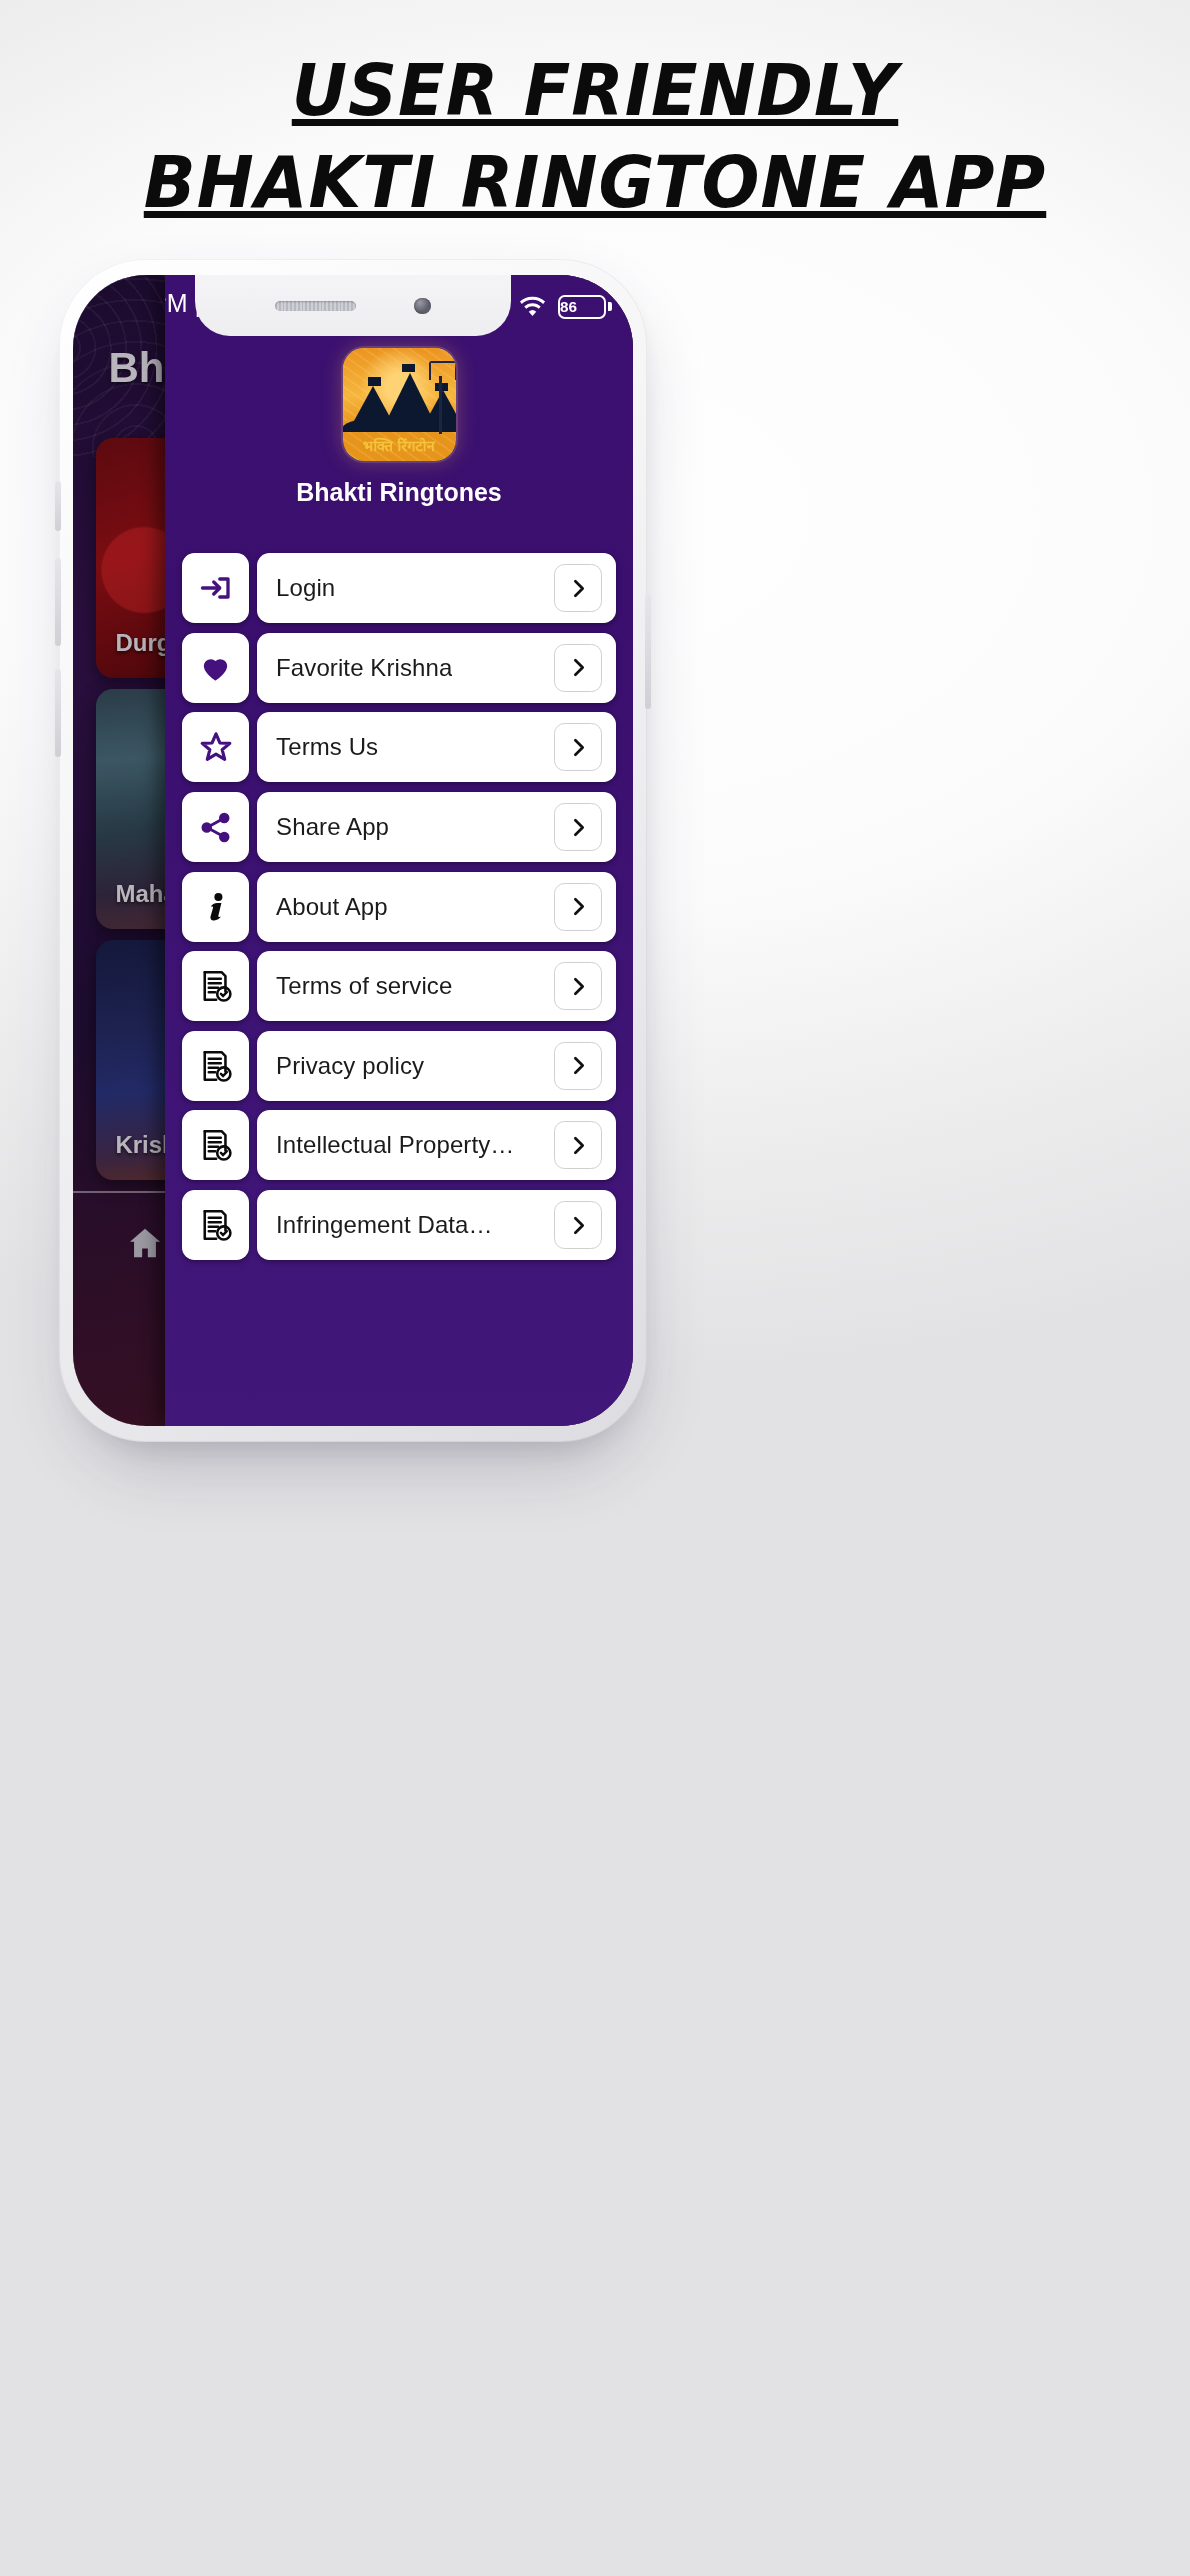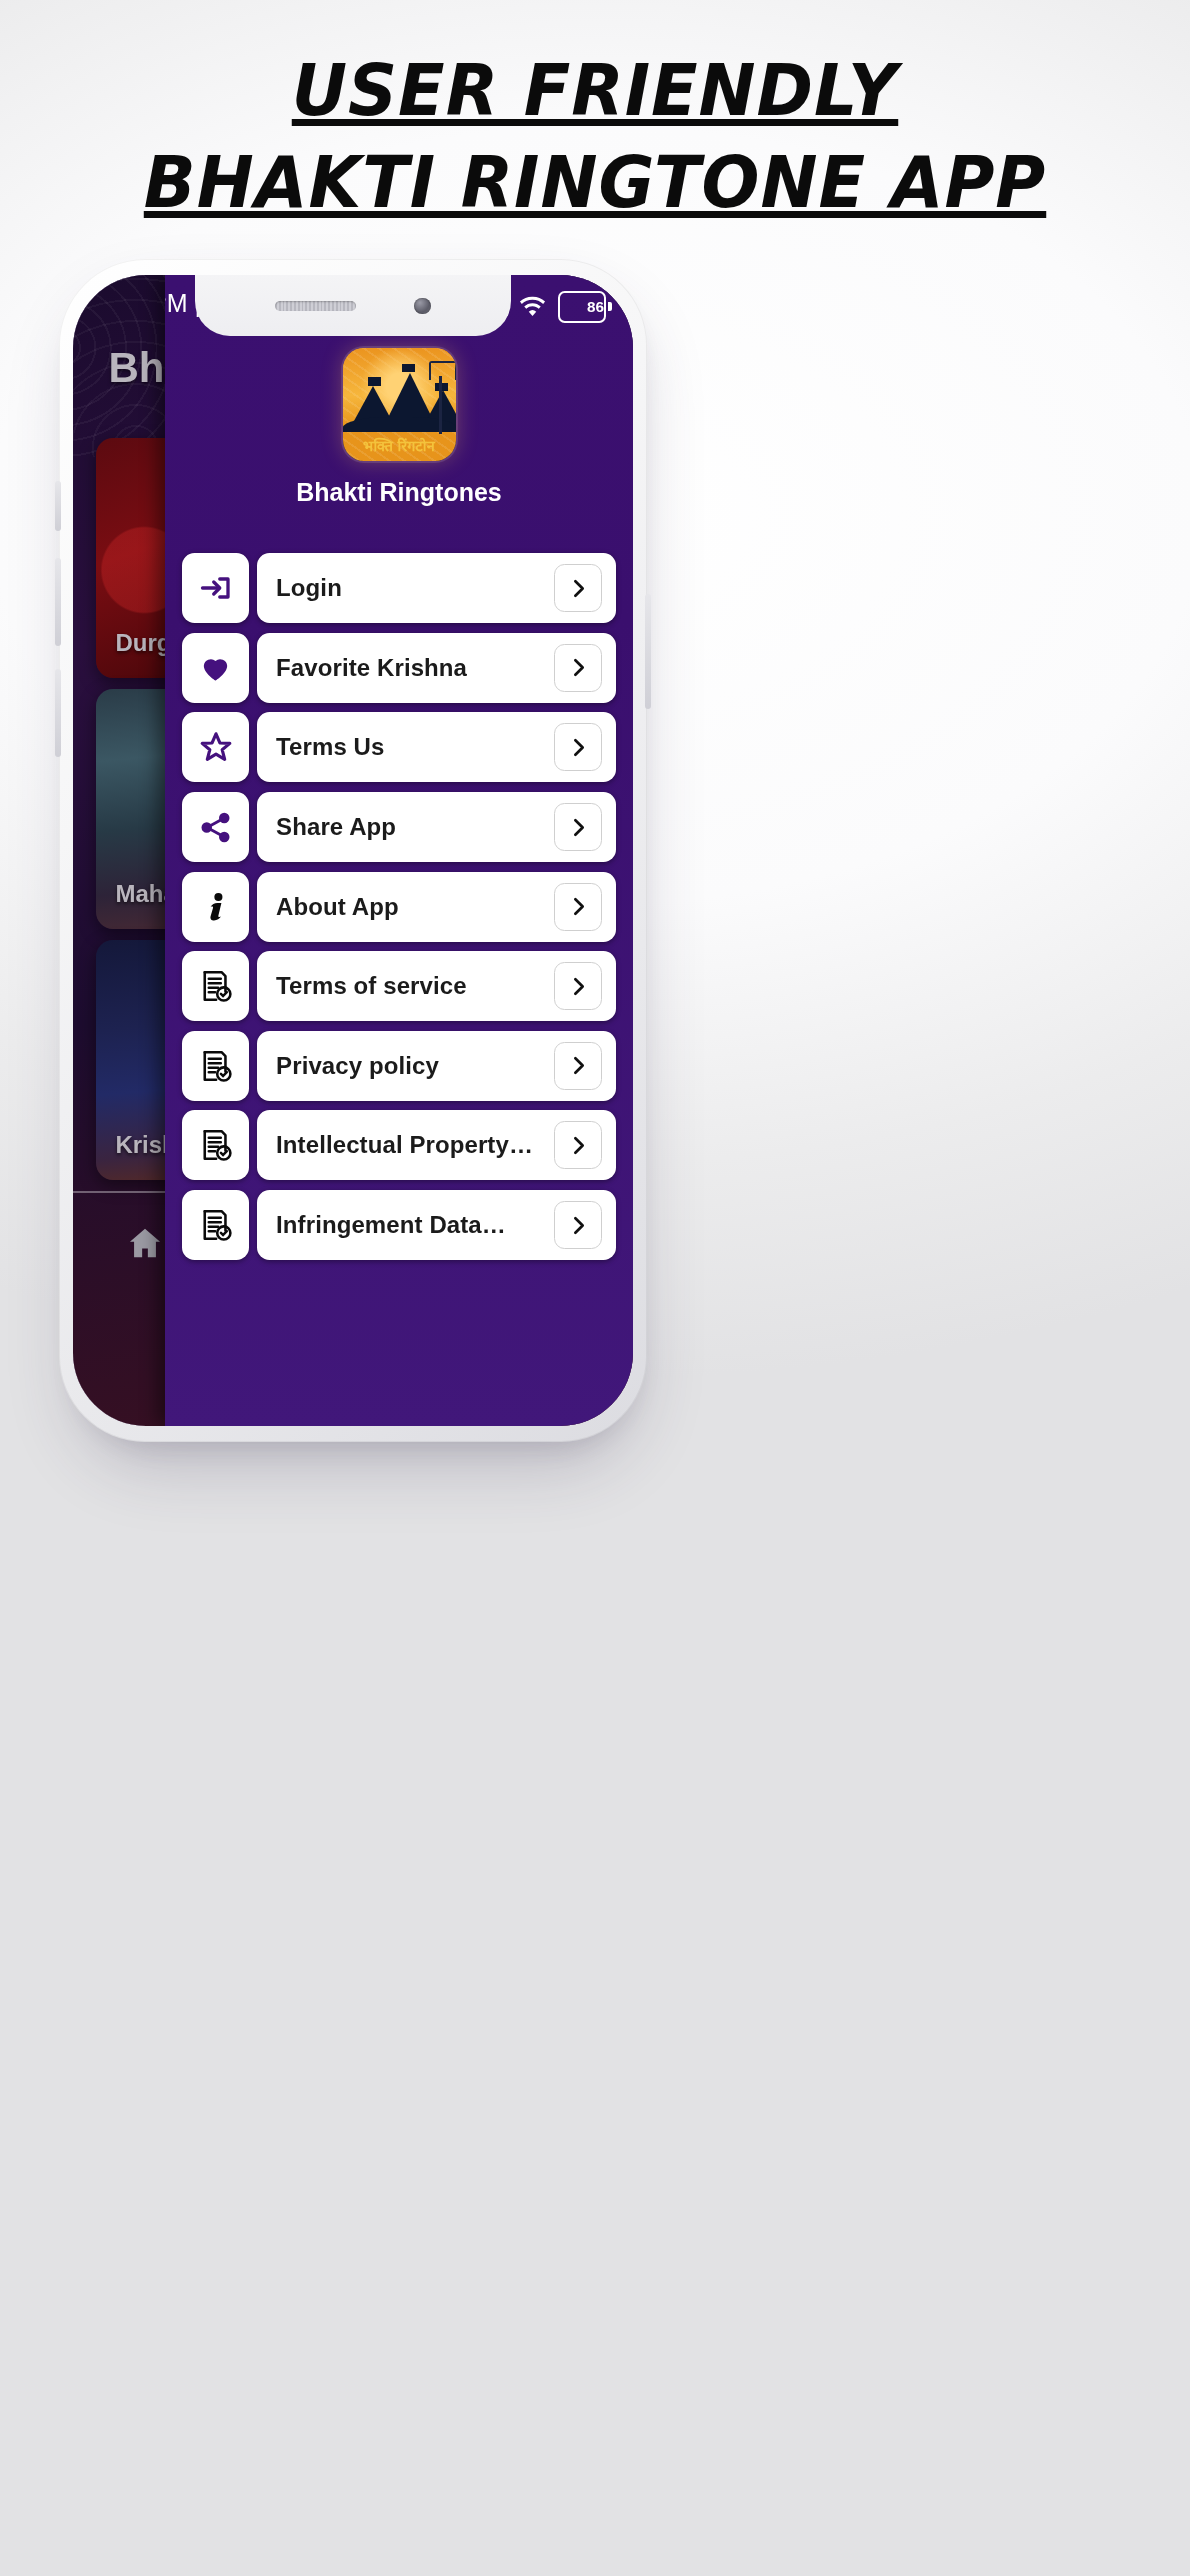--- a/index.html
+++ b/index.html
@@ -130,22 +130,22 @@
   }
   .st-right{ display:flex; align-items:center; gap:11.5px; margin-left:auto; padding-top:3.8px;}
   .bars{ display:flex; align-items:flex-end; gap:2.9px; height:19px;}
   .bars i{ display:block; width:3.8px; background:#fff; border-radius:1px;}
   .bars i:nth-child(1){height:5.8px}.bars i:nth-child(2){height:8.6px}
   .bars i:nth-child(3){height:12.5px}.bars i:nth-child(4){height:16.3px}.bars i:nth-child(5){height:20px}
   .battery{
     display:flex; align-items:center;
   }
   .batt-box{
-    width:48px; height:32px; border:2.9px solid #fff; border-radius:6.7px;
-    display:flex; align-items:center; justify-content:flex-end;
+    width:48px; height:24px; border:2.9px solid #fff; border-radius:6.7px;
+    display:flex; align-items:center; justify-content:flex-start;
     font-size:15.3px; font-weight:700; color:#fff;
   }
   .batt-tip{ width:3.8px; height:9.6px; background:#fff; border-radius:0 1.9px 1.9px 0; margin-left:1.9px;}
 
   .status-clock{
     position:absolute; left:-71px; top:13.4px;
     font-size:25px; color:#fff; white-space:nowrap; z-index:34;
   }
 
   
@@ -187,21 +187,21 @@
     display:flex; align-items:center; justify-content:center;
     box-shadow:0 1.9px 4.8px rgba(0,0,0,.35);
   }
   .mbar{
     flex:1 1 auto; background:#fff; border-radius:12.5px;
     display:flex; align-items:center; justify-content:space-between;
     padding:0 13.4px 0 19px; box-shadow:0 1.9px 4.8px rgba(0,0,0,.35);
     overflow:hidden;
   }
   .mlabel{
-    font-size:24px; font-weight:700; color:#1b1b1b; white-space:nowrap;
+    font-size:24px; font-weight:400; color:#1b1b1b; white-space:nowrap;
     overflow:hidden; text-overflow:ellipsis; letter-spacing:0.1px;
   }
   .chev{
     flex:0 0 auto; width:48px; height:48px; border:1.9px solid #cfcfcf; border-radius:10.5px;
     display:flex; align-items:center; justify-content:center; margin-left:9.6px;
   }
   svg{ display:block; }
 </style>
 </head>
 <body>

